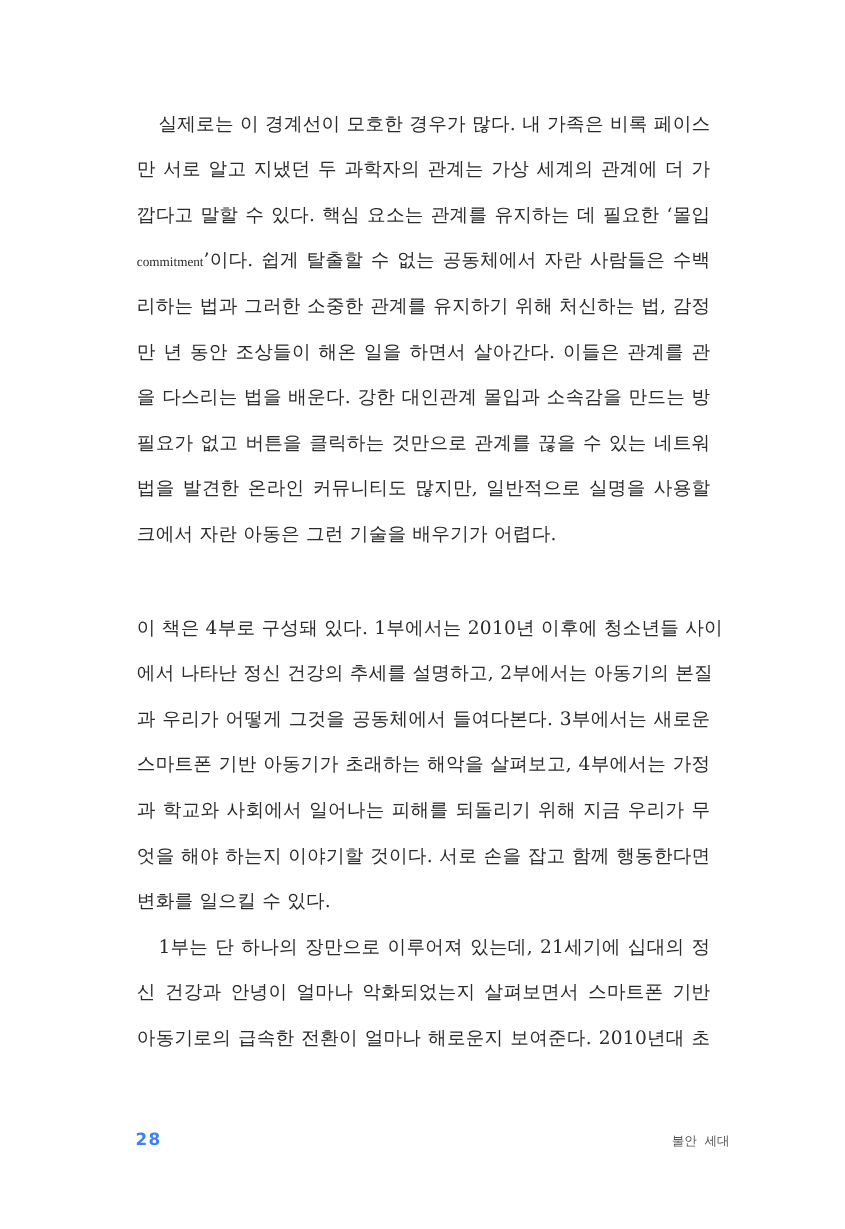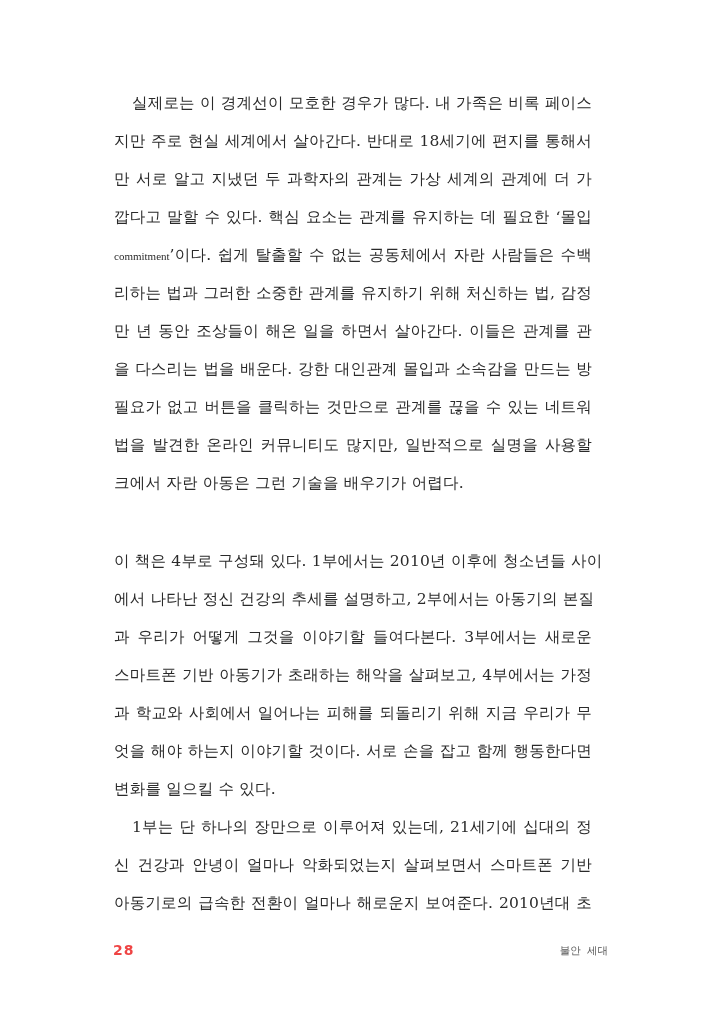--- a/index.html
+++ b/index.html
@@ -53,56 +53,55 @@
       font-size: 11px;
       letter-spacing: 0;
     }
     .footer-page-number {
       position: absolute;
       left: 101px;
       top: 942px;
       font-family: "DejaVu Sans", "Liberation Sans", sans-serif;
       font-weight: bold;
       font-size: 14px;
-      color: #ef4444;
+      color: #3b82f6;
       letter-spacing: 1px;
     }
     .footer-title {
       position: absolute;
       right: 108px;
       top: 944px;
       font-family: Liberation Mono, monospace;
       font-size: 10.5px;
       color: #555555;
       margin-left: 36px;
     }
   </style>
 </head>
 <body>
 
 <div class="page">
   <div class="body-text">
 
     <span class="line indent">실제로는 이 경계선이 모호한 경우가 많다. 내 가족은 비록 페이스</span>
-    <span class="line">지만 주로 현실 세계에서 살아간다. 반대로 18세기에 편지를 통해서</span>
     <span class="line">만 서로 알고 지냈던 두 과학자의 관계는 가상 세계의 관계에 더 가</span>
     <span class="line">깝다고 말할 수 있다. 핵심 요소는 관계를 유지하는 데 필요한 ‘몰입</span>
     <span class="line"><span class="small-latin">commitment</span><span>’이다. 쉽게 탈출할 수 없는 공동체에서 자란 사람들은 수백</span></span>
     <span class="line">리하는 법과 그러한 소중한 관계를 유지하기 위해 처신하는 법, 감정</span>
     <span class="line">만 년 동안 조상들이 해온 일을 하면서 살아간다. 이들은 관계를 관</span>
     <span class="line">을 다스리는 법을 배운다. 강한 대인관계 몰입과 소속감을 만드는 방</span>
     <span class="line">필요가 없고 버튼을 클릭하는 것만으로 관계를 끊을 수 있는 네트워</span>
     <span class="line">법을 발견한 온라인 커뮤니티도 많지만, 일반적으로 실명을 사용할</span>
     <span class="line last">크에서 자란 아동은 그런 기술을 배우기가 어렵다.</span>
 
     <span class="para-gap"></span>
 
     <span class="line">이 책은 4부로 구성돼 있다. 1부에서는 2010년 이후에 청소년들 사이</span>
     <span class="line">에서 나타난 정신 건강의 추세를 설명하고, 2부에서는 아동기의 본질</span>
-    <span class="line">과 우리가 어떻게 그것을 이야기할 들여다본다. 3부에서는 새로운</span>
+    <span class="line">과 우리가 어떻게 그것을 공동체에서 들여다본다. 3부에서는 새로운</span>
     <span class="line">스마트폰 기반 아동기가 초래하는 해악을 살펴보고, 4부에서는 가정</span>
     <span class="line">과 학교와 사회에서 일어나는 피해를 되돌리기 위해 지금 우리가 무</span>
     <span class="line">엇을 해야 하는지 이야기할 것이다. 서로 손을 잡고 함께 행동한다면</span>
     <span class="line last">변화를 일으킬 수 있다.</span>
 
     <span class="line indent">1부는 단 하나의 장만으로 이루어져 있는데, 21세기에 십대의 정</span>
     <span class="line">신 건강과 안녕이 얼마나 악화되었는지 살펴보면서 스마트폰 기반</span>
     <span class="line">아동기로의 급속한 전환이 얼마나 해로운지 보여준다. 2010년대 초</span>
   </div>
 

